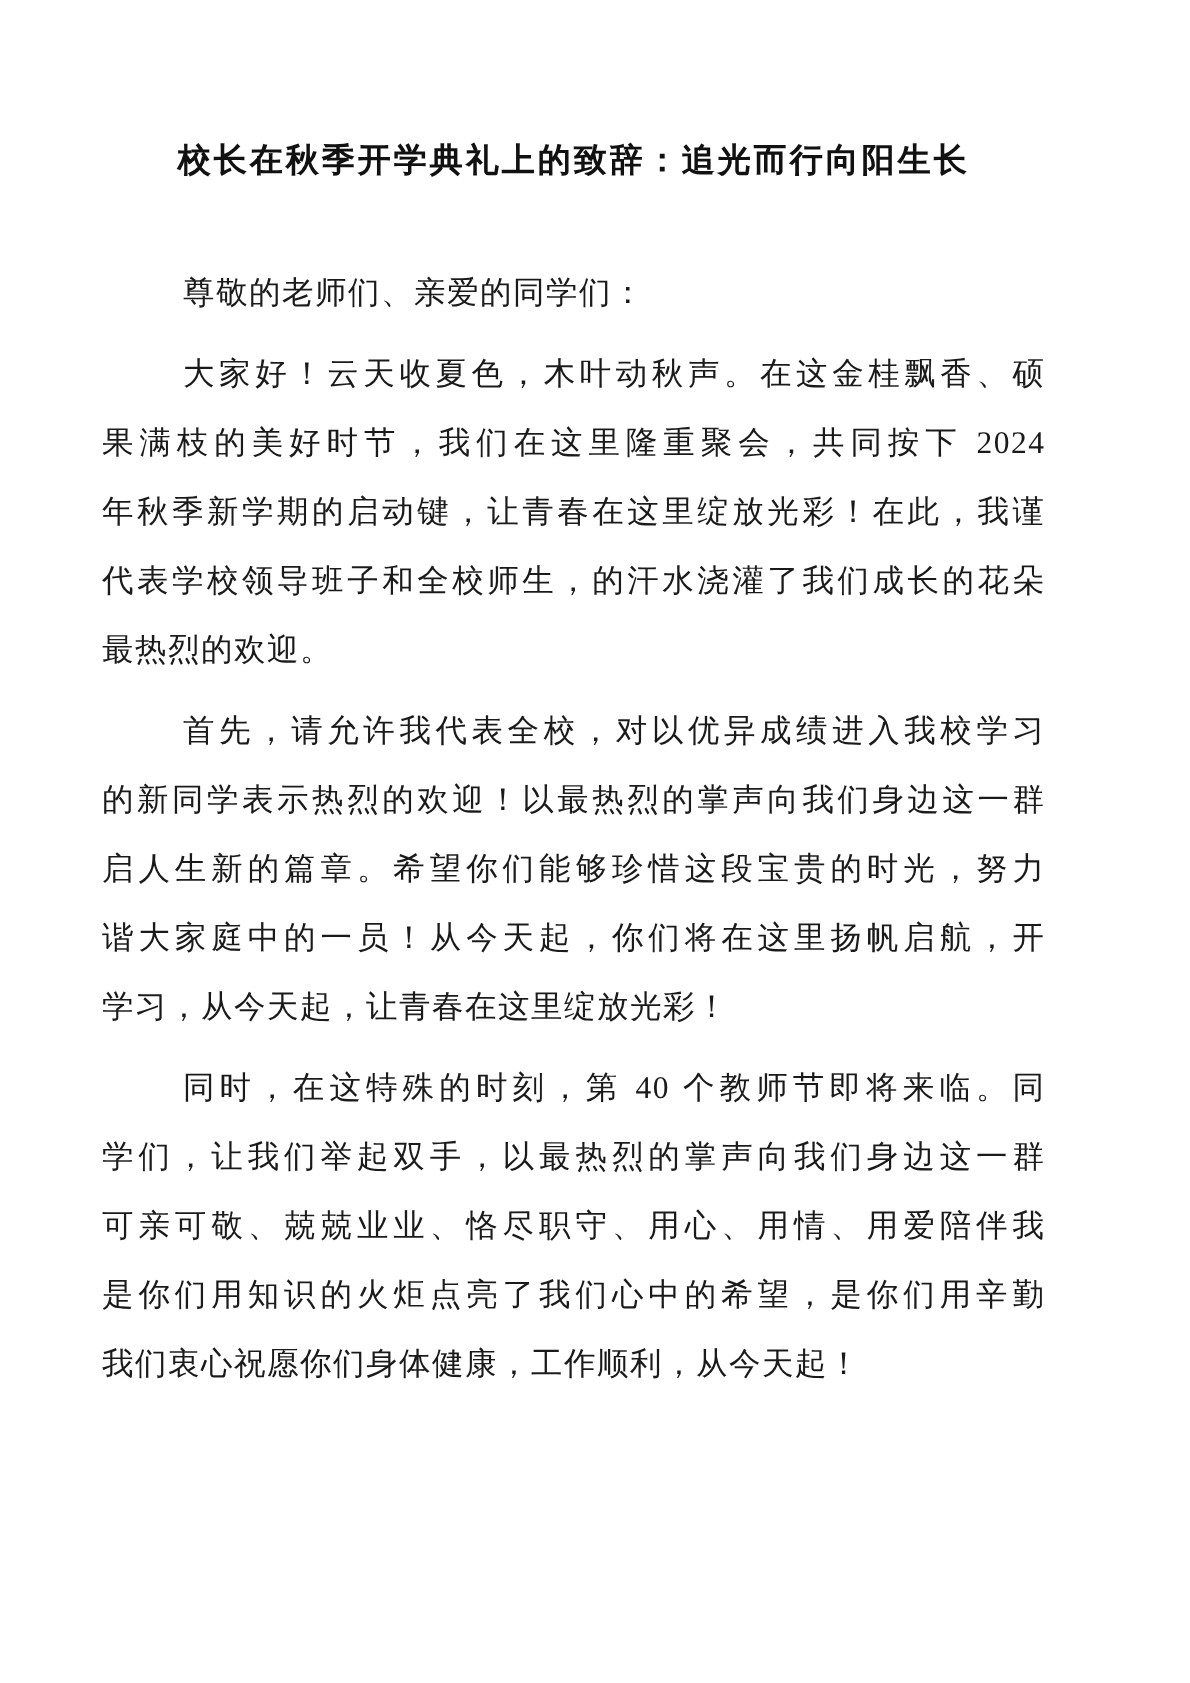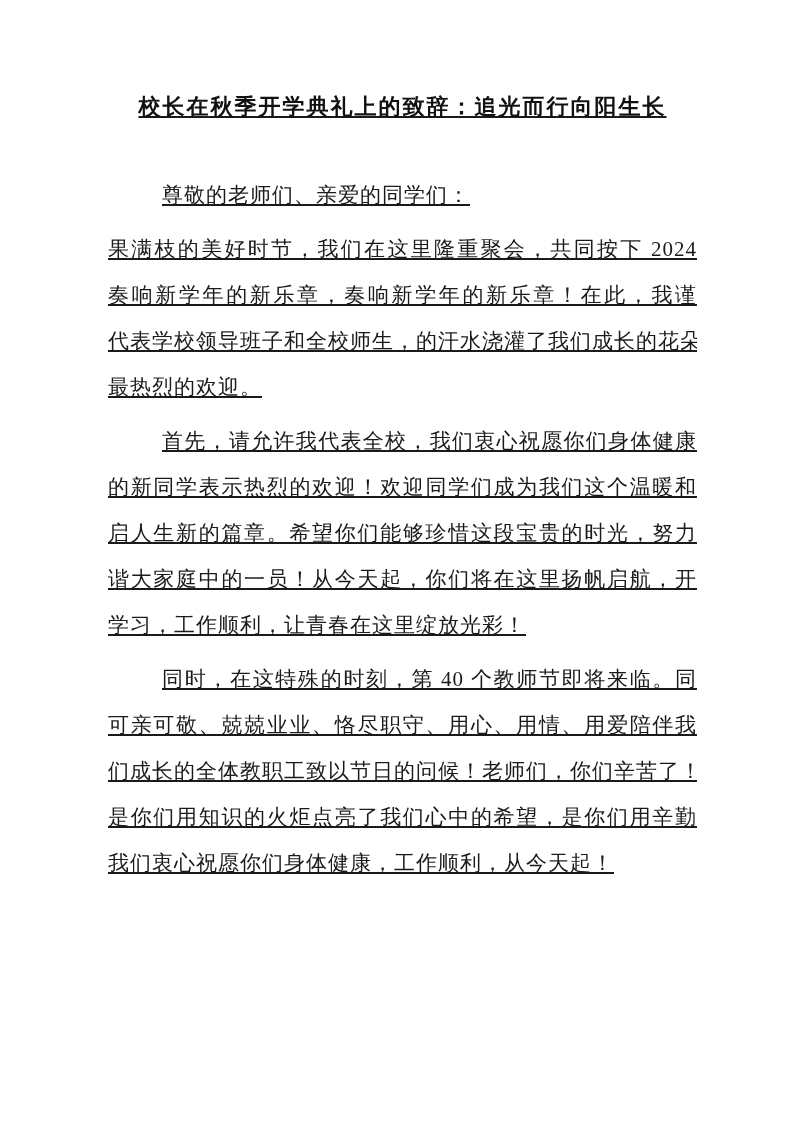--- a/index.html
+++ b/index.html
@@ -10,22 +10,21 @@
   .page {
     position: relative;
     width: 793px;
     height: 1122px;
     background: #ffffff;
     overflow: hidden;
     font-family: "Liberation Serif", "DejaVu Serif", serif;
     color: #1a1a1a;
   }
   .content {
-    padding: 92px 96px 0 108px; 
-    text-decoration: underline;
+    padding: 92px 96px 0 68px; 
   }
   .doc-title {
     font-size: 22px;
     font-weight: bold;
     text-align: center;
     line-height: 30px;
     letter-spacing: 2px;
     color: #111111;
     margin: 0 0 50px 0;
   }
@@ -56,34 +55,35 @@
 <body>
 
 <div class="page">
   <div class="content">
     <div class="doc-title">校长在秋季开学典礼上的致辞：追光而行向阳生长</div>
     <div id="doc-body">
         <div class="para">
           <div class="line indent end">尊敬的老师们、亲爱的同学们：</div>
         </div>
         <div class="para">
+          <div class="line indent">大家好！云天收夏色，木叶动秋声。在这金桂飘香、硕</div>
           <div class="line">果满枝的美好时节，我们在这里隆重聚会，共同按下 2024</div>
-          <div class="line">奏响新学年的新乐章，奏响新学年的新乐章！在此，我谨</div>
+          <div class="line">年秋季新学期的启动键，让青春在这里绽放光彩！在此，我谨</div>
           <div class="line">代表学校领导班子和全校师生，的汗水浇灌了我们成长的花朵</div>
           <div class="line end">最热烈的欢迎。</div>
         </div>
         <div class="para">
-          <div class="line indent">首先，请允许我代表全校，我们衷心祝愿你们身体健康</div>
-          <div class="line">的新同学表示热烈的欢迎！欢迎同学们成为我们这个温暖和</div>
+          <div class="line indent">首先，请允许我代表全校，对以优异成绩进入我校学习</div>
+          <div class="line">的新同学表示热烈的欢迎！以最热烈的掌声向我们身边这一群</div>
           <div class="line">启人生新的篇章。希望你们能够珍惜这段宝贵的时光，努力</div>
           <div class="line">谐大家庭中的一员！从今天起，你们将在这里扬帆启航，开</div>
-          <div class="line end">学习，工作顺利，让青春在这里绽放光彩！</div>
+          <div class="line end">学习，从今天起，让青春在这里绽放光彩！</div>
         </div>
         <div class="para">
           <div class="line indent">同时，在这特殊的时刻，第 40 个教师节即将来临。同</div>
+          <div class="line">学们，让我们举起双手，以最热烈的掌声向我们身边这一群</div>
           <div class="line">可亲可敬、兢兢业业、恪尽职守、用心、用情、用爱陪伴我</div>
-          <div class="line">们成长的全体教职工致以节日的问候！老师们，你们辛苦了！</div>
           <div class="line">是你们用知识的火炬点亮了我们心中的希望，是你们用辛勤</div>
           <div class="line end">我们衷心祝愿你们身体健康，工作顺利，从今天起！</div>
         </div>
       </div>
   </div>
 </div>
 
 </body></html>

